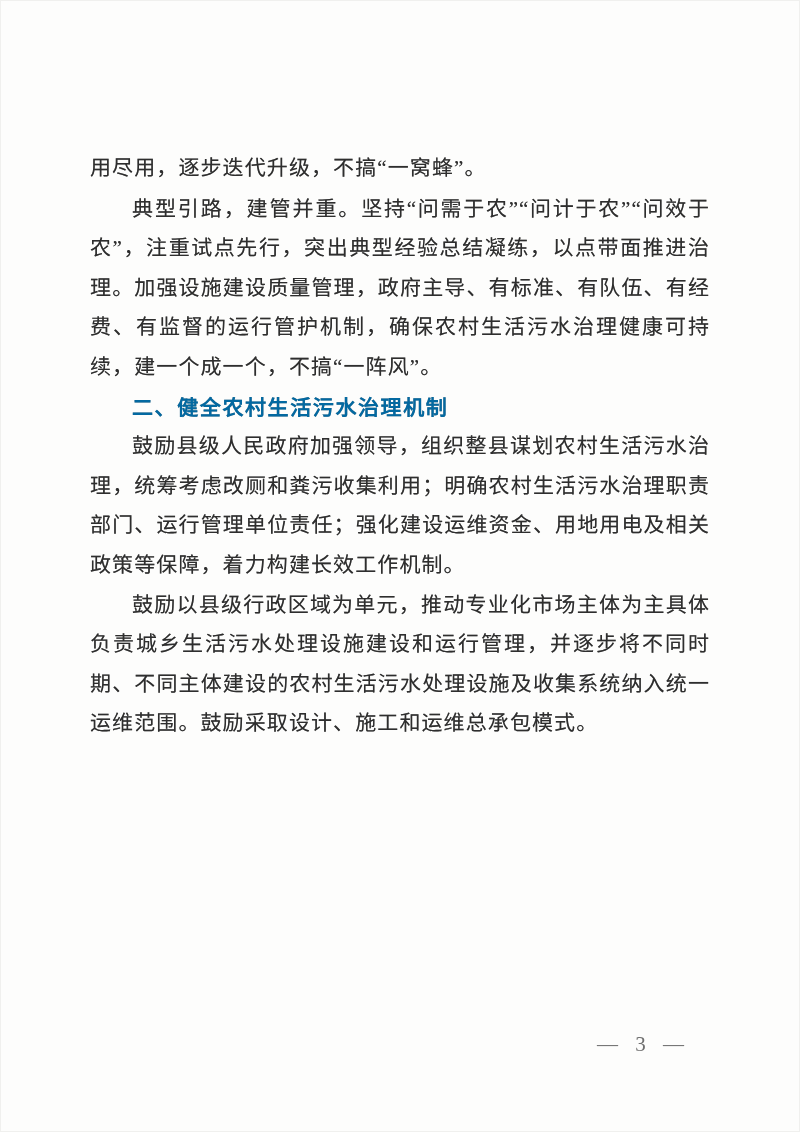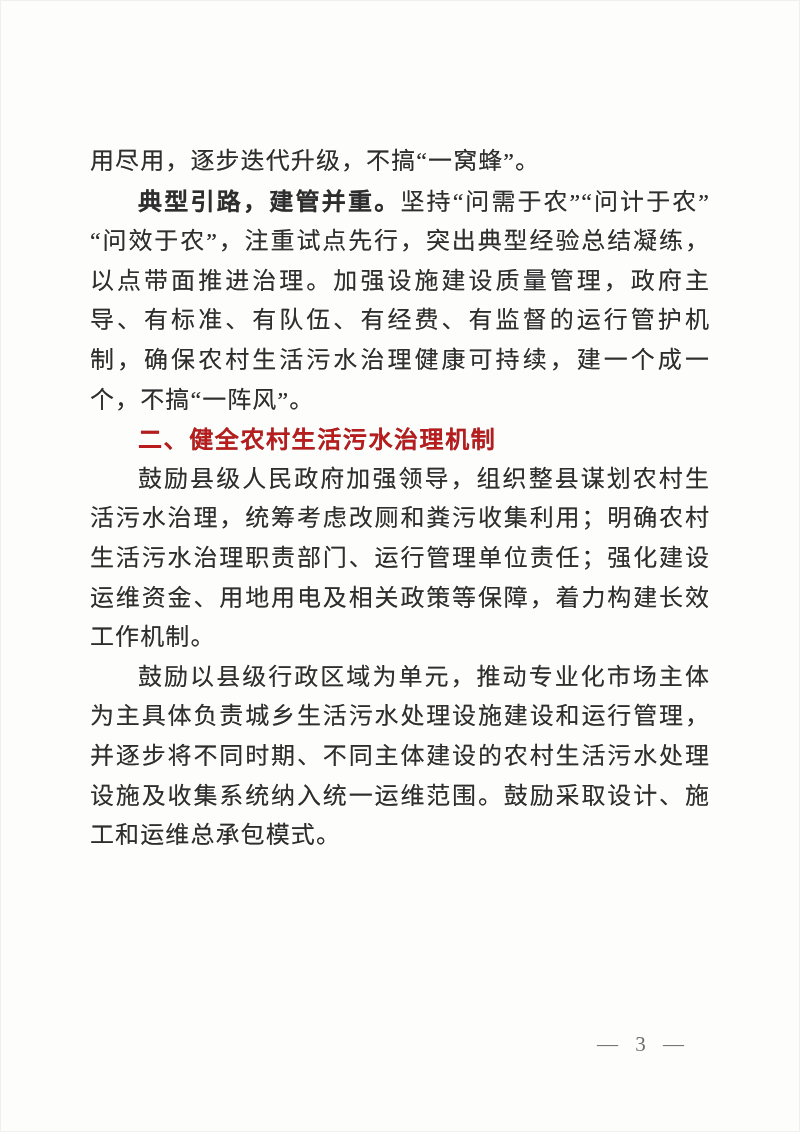--- a/index.html
+++ b/index.html
@@ -13,50 +13,50 @@
     height: 1132px;
     margin: 0 auto;
     background: #fdfdfc;
     overflow: hidden;
     box-shadow: inset 0 0 0 1px #f0f0ee;
     font-family: "Liberation Serif", "DejaVu Serif", serif;
   }
   .doc-body {
     position: absolute;
     left: 90px;
-    top: 142px;
+    top: 149px;
     width: 620px;
     color: #2e2e2e;
-    font-size: 24px;
+    font-size: 21px;
     line-height: 39.6px;
     letter-spacing: 1.1px;
     text-align: justify;
     text-shadow: 0 0 0.5px rgba(70,70,70,0.55);
   }
   .para {
     margin: 0;
     text-indent: 2em;
   }
   .para.no-indent {
     text-indent: 0;
   }
   .para.fill-last {
     text-align-last: justify;
   }
   .lead-bold {
-    font-weight: 700;
+    font-weight: 400;
     font-family: "Liberation Sans", "DejaVu Sans", sans-serif;
     letter-spacing: 1.3px;
   }
   .section-heading {
     margin: 0;
     text-indent: 2em;
     font-weight: 700;
     font-family: "Liberation Sans", "DejaVu Sans", sans-serif;
-    color: #b91c1c;
+    color: #0369a1;
     letter-spacing: 1.6px;
   }
   .page-number {
     position: absolute;
     top: 1032px;
     right: 110px;
     font-size: 21px;
     letter-spacing: 6px;
     color: #6f6f6f;
     font-family: "Liberation Serif", "DejaVu Serif", serif;

